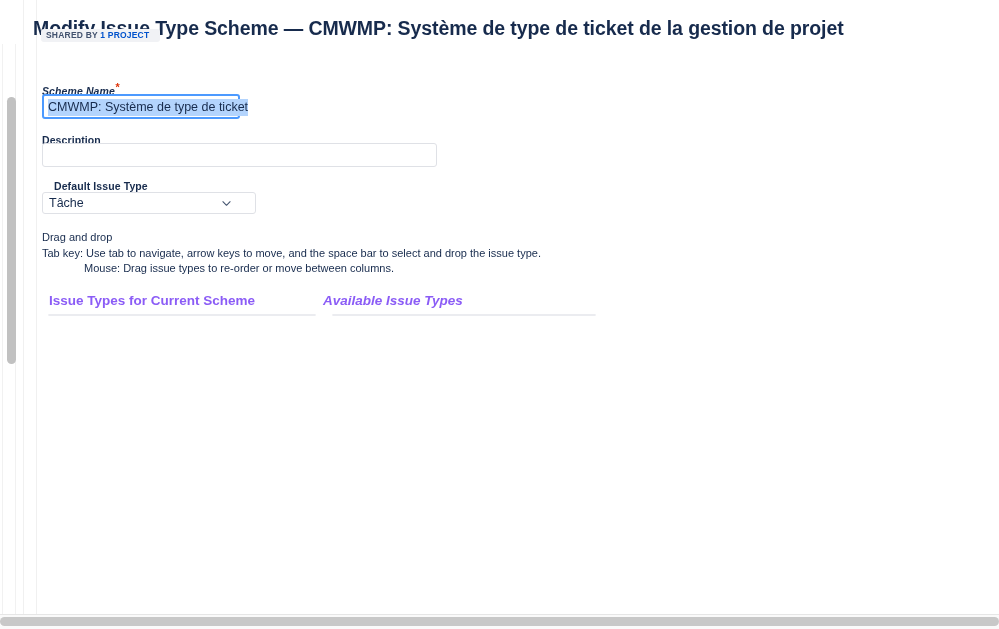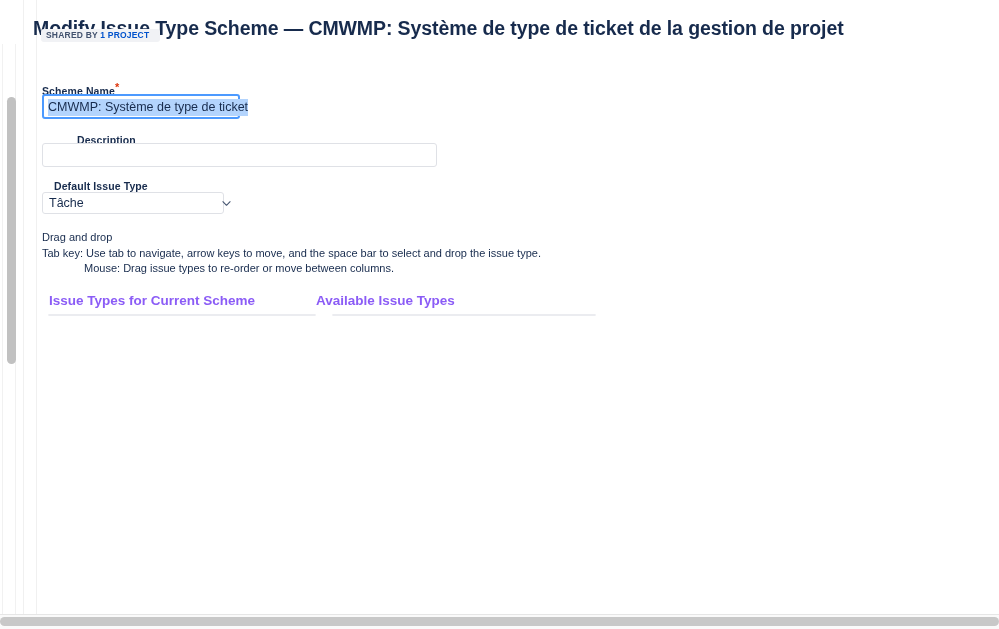--- a/index.html
+++ b/index.html
@@ -144,21 +144,21 @@
     padding: 0 6px;
     font-family: "Liberation Sans", sans-serif;
     font-size: 12.5px;
     color: #172b4d;
     outline: none;
   }
 
   .default-select {
     position: absolute;
     left: 42px; top: 192px;
-    width: 182px; height: 22px;
+    width: 214px; height: 22px;
     border: 1px solid #dfe1e6;
     border-radius: 3px;
     background: #ffffff;
     padding: 0 20px 0 6px;
     font-family: "Liberation Sans", sans-serif;
     font-size: 12.5px;
     color: #172b4d;
     appearance: none;
     -webkit-appearance: none;
     outline: none;
@@ -187,21 +187,21 @@
   .dnd-line.l2 { top: 262px; padding-left: 42px; }
 
   .col-heading {
     position: absolute;
     font-size: 13.5px;
     font-weight: 700;
     color: #8b5cf6;
     white-space: nowrap;
   }
   .col-heading.left  { left: 49px;  top: 293px; }
-  .col-heading.right { left: 316px; top: 293px; }
+  .col-heading.right { left: 323px; top: 293px; font-style: italic; }
 
   .list-panel {
     position: absolute;
     top: 314px;
     bottom: 15px;
     border: 1px solid #ebecf0;
     border-radius: 3px;
     background: #ffffff;
     overflow: hidden;
   }
@@ -228,27 +228,27 @@
   </div>
 
   <div class="content">
 
     <h1 class="page-title">Modify Issue Type Scheme — CMWMP: Système de type de ticket de la gestion de projet</h1>
 
     <div class="shared-badge">
       <span>SHARED BY </span><span class="proj-link">1 PROJECT</span>
     </div>
 
-    <div class="field-label" style="left:42px; top:85px;">
+    <div class="field-label" style="left:42px; top:85px;font-style:italic;">
       <span>Scheme Name</span><span class="req-star">*</span>
     </div>
     <input class="scheme-name-input" type="text" value="CMWMP: Système de type de ticket" style="">
     <span class="sel-text">CMWMP: Système de type de ticket</span>
 
-    <div class="field-label" style="left:42px; top:134px;margin-left:35px;">Description</div>
+    <div class="field-label" style="left:42px; top:134px;">Description</div>
     <input class="description-input" type="text" placeholder="" style="">
 
     <div class="field-label" style="left:42px; top:180px;padding-left:12px;">Default Issue Type</div>
     <select class="default-select">
       <option>Tâche</option>
     </select>
     <svg class="select-chevron" viewBox="0 0 10 10">
       <path d="M1 3 L5 7 L9 3" fill="none" stroke="#42526e" stroke-width="1.2" stroke-linecap="round" stroke-linejoin="round"></path>
     </svg>
 

